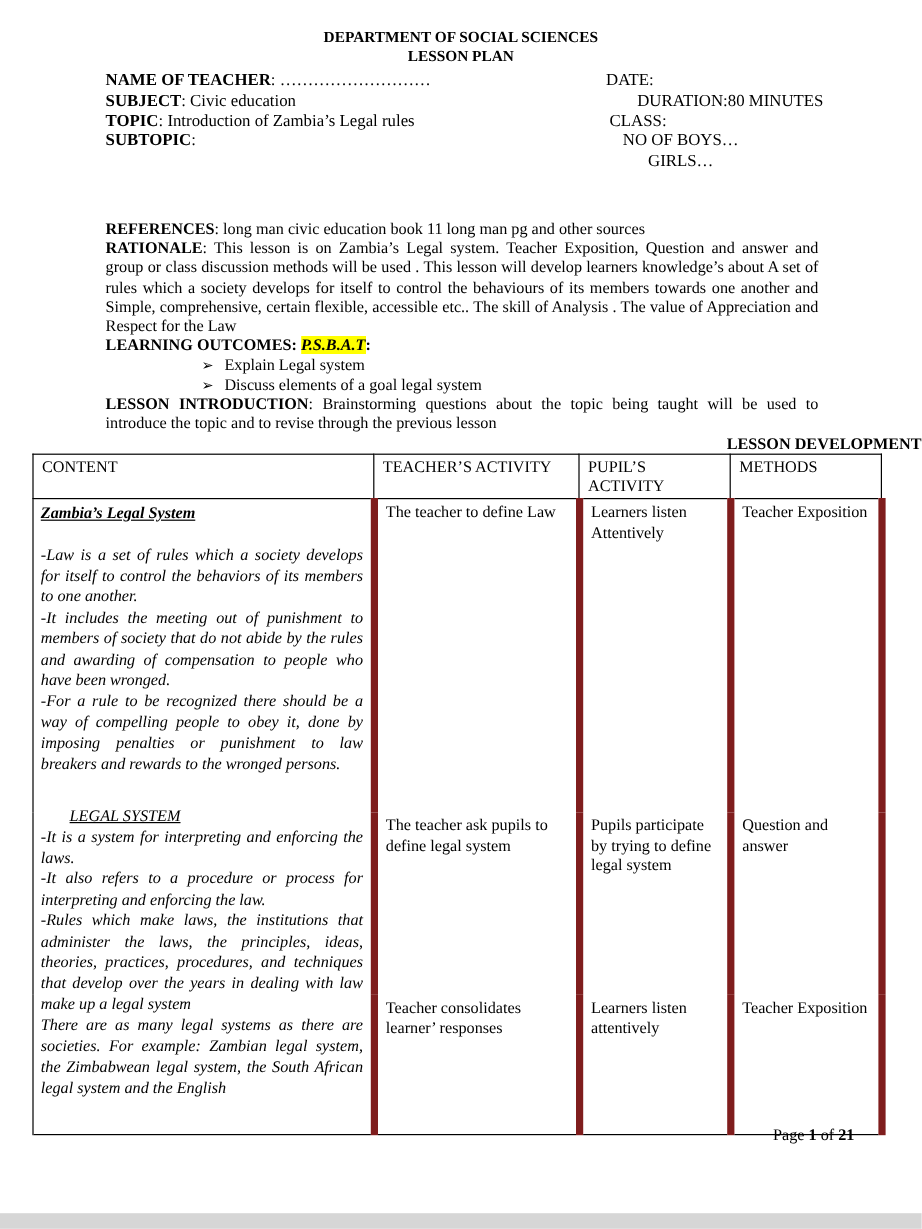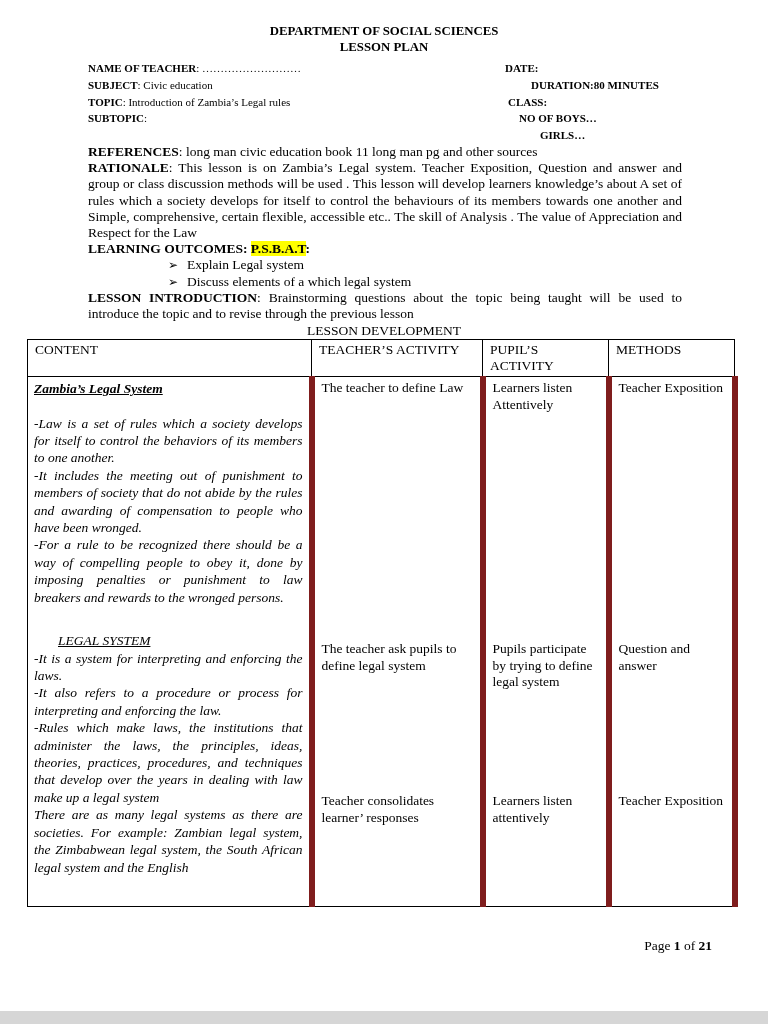--- a/index.html
+++ b/index.html
@@ -8,35 +8,35 @@
     background: #ffffff;
     position: relative;
     font-family: "Liberation Serif", serif;
     color: #000;
     overflow: hidden;
   }
   .page { position: absolute; inset: 0; background: #fff; padding-top: 23px; }
 
   .doc-title { text-align: center; font-weight: bold; font-size: 12.8px; line-height: 16px; }
 
-  .info { margin: 5px 0 0 88px; font-size: 11px; }
+  .info { margin: 5px 0 0 88px; font-size: 14px; }
   .info-line { display: flex; line-height: 16.8px; }
   .info-left { width: 417px; flex: 0 0 auto; }
   .lbl { font-weight: bold; }
-  .rt { font-weight: bold; }
+  .rt { font-weight: normal; }
 
-  .body-text { margin-left: 88px; width: 594px; font-size: 13.5px; line-height: 16.2px; }
+  .body-text { margin-left: 88px; width: 594px; font-size: 13.5px; line-height: 16.2px; margin-top: 39px; }
   .para { text-align: justify; margin: 0; }
-  .hl { background: #ffff00; font-weight: bold; }
+  .hl { background: #ffff00; font-weight: bold; font-style: italic; }
 
   .bullets { margin-left: 80px; }
   .bullet-row { display: flex; line-height: 16.2px; }
   .bullet-glyph { width: 19px; flex: 0 0 auto; font-size: 12px; }
 
-  .dev-title { text-align: center; font-weight: normal; font-size: 13.5px; line-height: 17px; }
+  .dev-title { text-align: right; font-weight: bold; font-size: 13.5px; line-height: 17px; }
 
   table.dev { border-collapse: collapse; margin-left: 27px; width: 707px; table-layout: fixed; border: 1px solid #000; }
   .dev th { font-weight: normal; text-align: left; vertical-align: top; border: 1px solid #000; padding: 2px 7px; font-size: 13.5px; line-height: 16px; }
   .dev td { vertical-align: top; border-left: 1px solid #000; border-right: 6px solid #7f1d1d; padding: 3px 7px; font-size: 13.5px; line-height: 16.5px; }
   td.content-cell { font-style: italic; padding: 3px 6px; }
   .cc-p { text-align: justify; margin: 0; line-height: 17.4px; }
   .cc-h1 { font-weight: bold; text-decoration: underline; line-height: 17.4px; }
   .cc-h2 { text-decoration: underline; line-height: 17.4px; margin-left: 24px; }
   .cc-gap { height: 17px; }
   .block-a { height: 252px; }
@@ -85,21 +85,21 @@
     <p class="para"><span class="lbl">REFERENCES</span><span>: long man civic education book 11 long man pg and other sources</span></p>
     <p class="para"><span class="lbl">RATIONALE</span><span>: This lesson is on Zambia’s Legal system. Teacher Exposition, Question and answer and group or class discussion methods will be used . This lesson will develop learners knowledge’s about A set of rules which a society develops for itself to control the behaviours of its members towards one another and Simple, comprehensive, certain flexible, accessible etc.. The skill of Analysis . The value of Appreciation and Respect for the Law</span></p>
     <p class="para"><span class="lbl">LEARNING OUTCOMES: </span><span class="hl">P.S.B.A.T</span><span class="lbl">:</span></p>
     <div class="bullets">
       <div class="bullet-row">
         <span class="bullet-glyph">➢</span>
         <span>Explain Legal system</span>
       </div>
       <div class="bullet-row">
         <span class="bullet-glyph">➢</span>
-        <span>Discuss elements of a which legal system</span>
+        <span>Discuss elements of a goal legal system</span>
       </div>
     </div>
     <p class="para"><span class="lbl">LESSON INTRODUCTION</span><span>: Brainstorming questions about the topic being taught will be used to introduce the topic and to revise through the previous lesson</span></p>
   </div>
 
   <div class="dev-title">LESSON DEVELOPMENT</div>
 
   <table class="dev">
     <colgroup>
       <col style="width:284px">

